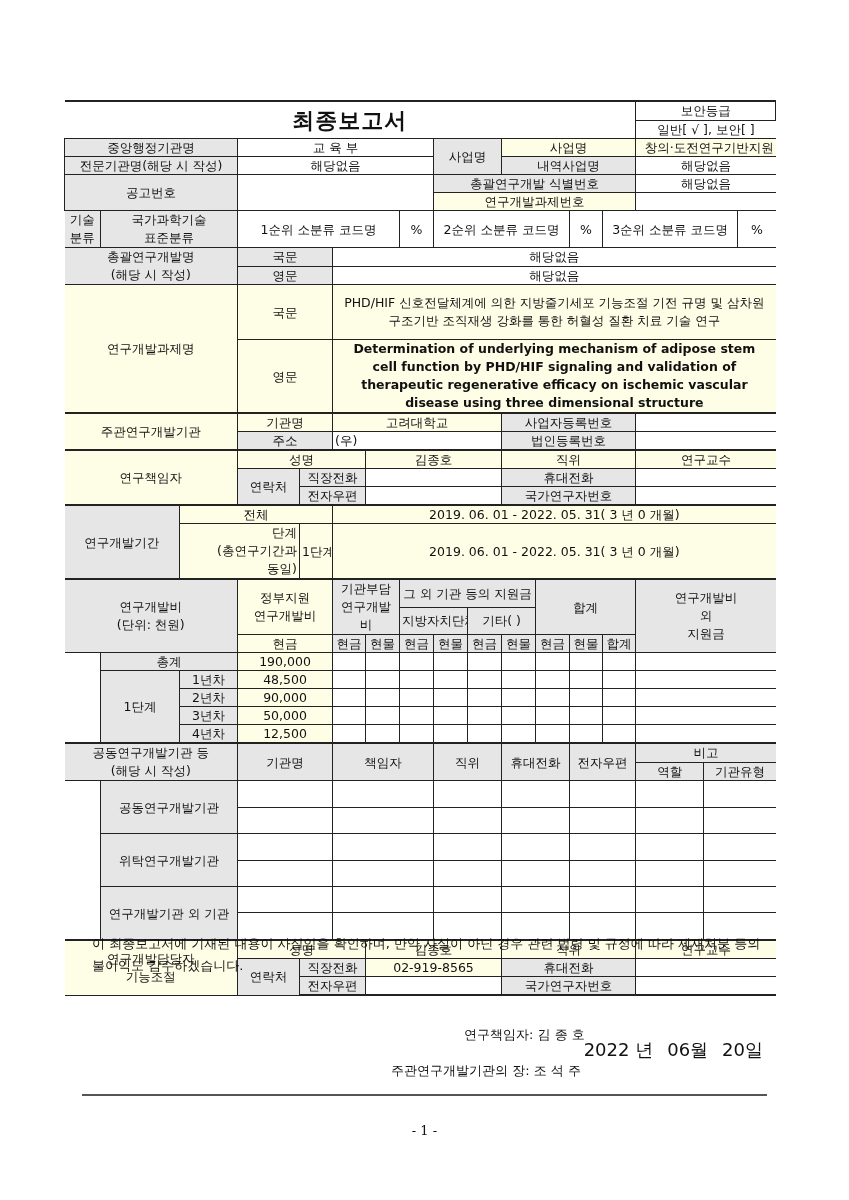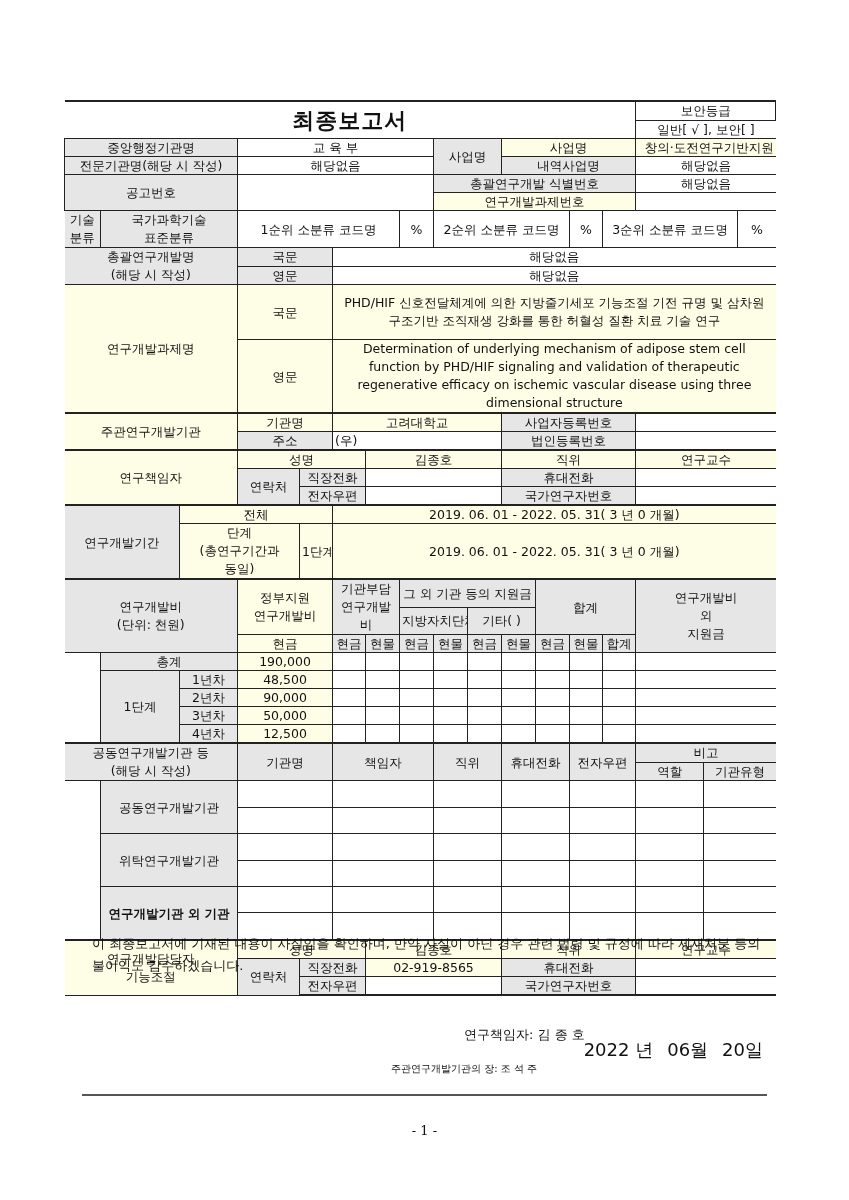--- a/index.html
+++ b/index.html
@@ -10,21 +10,21 @@
   .g { background: #e6e6e6; }
   .y { background: #fefde6; }
   .w { background: #ffffff; }
   .topline { border-top: 2px solid #222 !important; }
   .title { font-size: 22px; font-weight: bold; letter-spacing: 1px; }
   .wrap { white-space: normal !important; line-height: 18px !important; }
   .decl { position: absolute; left: 92px; top: 933px; width: 672px; font-size: 13px; line-height: 22px; font-family: "DejaVu Sans", "Liberation Sans", sans-serif; }
   .date { position: absolute; right: 86px; top: 1038px; font-size: 18px; }
   .date span { margin-left: 14px; }
   .sig1 { position: absolute; left: 464px; top: 1026px; font-size: 13px; }
-  .sig2 { position: absolute; left: 391px; top: 1062px; font-size: 10px; }
+  .sig2 { position: absolute; left: 391px; top: 1062px; font-size: 13px; }
   .bottomline { position: absolute; left: 82px; top: 1094px; width: 685px; border-top: 2px solid #555; }
   .pagenum { position: absolute; left: 0; width: 849px; top: 1123px; text-align: center; font-size: 13px; font-family: "DejaVu Serif", "Liberation Serif", serif; }
 </style>
 </head>
 <body>
 
 <div class="page">
 <table class="form">
   <colgroup>
     <col style="width:36px">
@@ -102,21 +102,21 @@
     <td colspan="13" class="w" style="border-right:none;">해당없음</td>
   </tr>
 
   <tr>
     <td colspan="4" rowspan="2" class="y" style="border-left:none;">연구개발과제명</td>
     <td colspan="2" class="y" style="height:54px;">국문</td>
     <td colspan="13" class="y wrap" style="border-right:none;padding:0 3px;">PHD/HIF 신호전달체계에 의한 지방줄기세포 기능조절 기전 규명 및 삼차원 구조기반 조직재생 강화를 통한 허혈성 질환 치료 기술 연구</td>
   </tr>
   <tr>
     <td colspan="2" class="y" style="height:72px;">영문</td>
-    <td colspan="13" class="y wrap" style="border-right:none;padding:0 12px;">Determination of underlying mechanism of adipose stem cell function by PHD/HIF signaling and validation of therapeutic regenerative efficacy on ischemic vascular disease using three dimensional structure</td>
+    <td colspan="13" class="y wrap" style="border-right:none;padding:0 12px;font-weight:bold;">Determination of underlying mechanism of adipose stem cell function by PHD/HIF signaling and validation of therapeutic regenerative efficacy on ischemic vascular disease using three dimensional structure</td>
   </tr>
 
   <tr>
     <td colspan="4" rowspan="2" class="y topline" style="border-left:none;">주관연구개발기관</td>
     <td colspan="2" class="y topline">기관명</td>
     <td colspan="5" class="y topline">고려대학교</td>
     <td colspan="4" class="g topline">사업자등록번호</td>
     <td colspan="4" class="w topline" style="border-right:none;"></td>
   </tr>
   <tr>
@@ -146,21 +146,21 @@
     <td colspan="4" class="g">국가연구자번호</td>
     <td colspan="4" class="w" style="border-right:none;"></td>
   </tr>
 
   <tr>
     <td colspan="3" rowspan="2" class="g topline" style="border-left:none;">연구개발기간</td>
     <td colspan="3" class="y topline">전체</td>
     <td colspan="13" class="y topline" style="border-right:none;">2019. 06. 01 - 2022. 05. 31( 3 년 0 개월)</td>
   </tr>
   <tr>
-    <td colspan="2" class="y wrap" style="height:54px;"><span>단계</span><br><span>(총연구기간과</span><br><span>동일)</span></td>
+    <td colspan="2" class="y wrap" style="height:54px;text-align:right;"><span>단계</span><br><span>(총연구기간과</span><br><span>동일)</span></td>
     <td class="y">1단계</td>
     <td colspan="13" class="y" style="border-right:none;">2019. 06. 01 - 2022. 05. 31( 3 년 0 개월)</td>
   </tr>
 
   <tr>
     <td colspan="4" rowspan="3" class="g wrap topline" style="border-left:none;"><span>연구개발비</span><br><span>(단위: 천원)</span></td>
     <td colspan="2" rowspan="2" class="y wrap topline"><span>정부지원</span><br><span>연구개발비</span></td>
     <td colspan="2" rowspan="2" class="g wrap topline"><span>기관부담</span><br><span>연구개발비</span></td>
     <td colspan="4" class="g topline">그 외 기관 등의 지원금</td>
     <td colspan="3" rowspan="2" class="g topline">합계</td>
@@ -311,21 +311,21 @@
     <td colspan="2" class="w"></td>
           <td colspan="3" class="w"></td>
     <td colspan="2" class="w"></td>
           <td colspan="2" class="w"></td>
     <td colspan="2" class="w"></td>
           <td colspan="2" class="w"></td>
     <td colspan="2" class="w" style="border-right:none;"></td>
   </tr>
   <tr>
     <td class="w" style="border-top:none;border-bottom:none;border-left:none;"></td>
-    <td colspan="3" rowspan="2" class="g" style="height:52px;font-weight:bold;">연구개발기관 외 기관</td>
+    <td colspan="3" rowspan="2" class="g" style="height:52px;">연구개발기관 외 기관</td>
     <td colspan="2" class="w"></td>
           <td colspan="3" class="w"></td>
     <td colspan="2" class="w"></td>
           <td colspan="2" class="w"></td>
     <td colspan="2" class="w"></td>
           <td colspan="2" class="w"></td>
     <td colspan="2" class="w" style="border-right:none;"></td>
   </tr>
   <tr>
     <td class="w" style="border-top:none;border-bottom:none;border-left:none;"></td>

